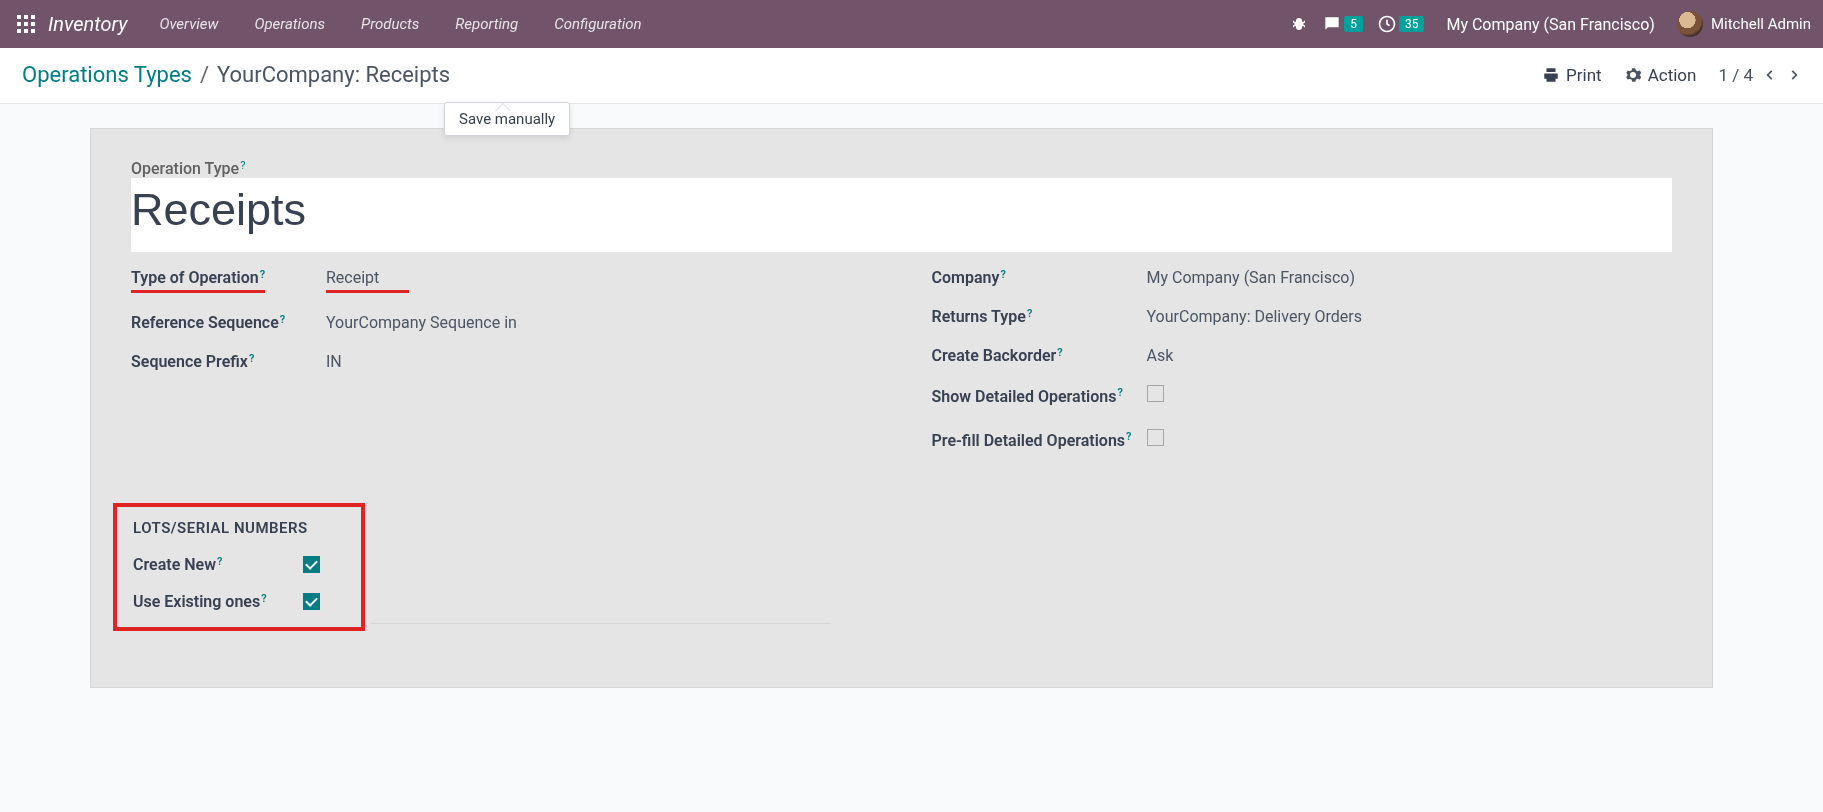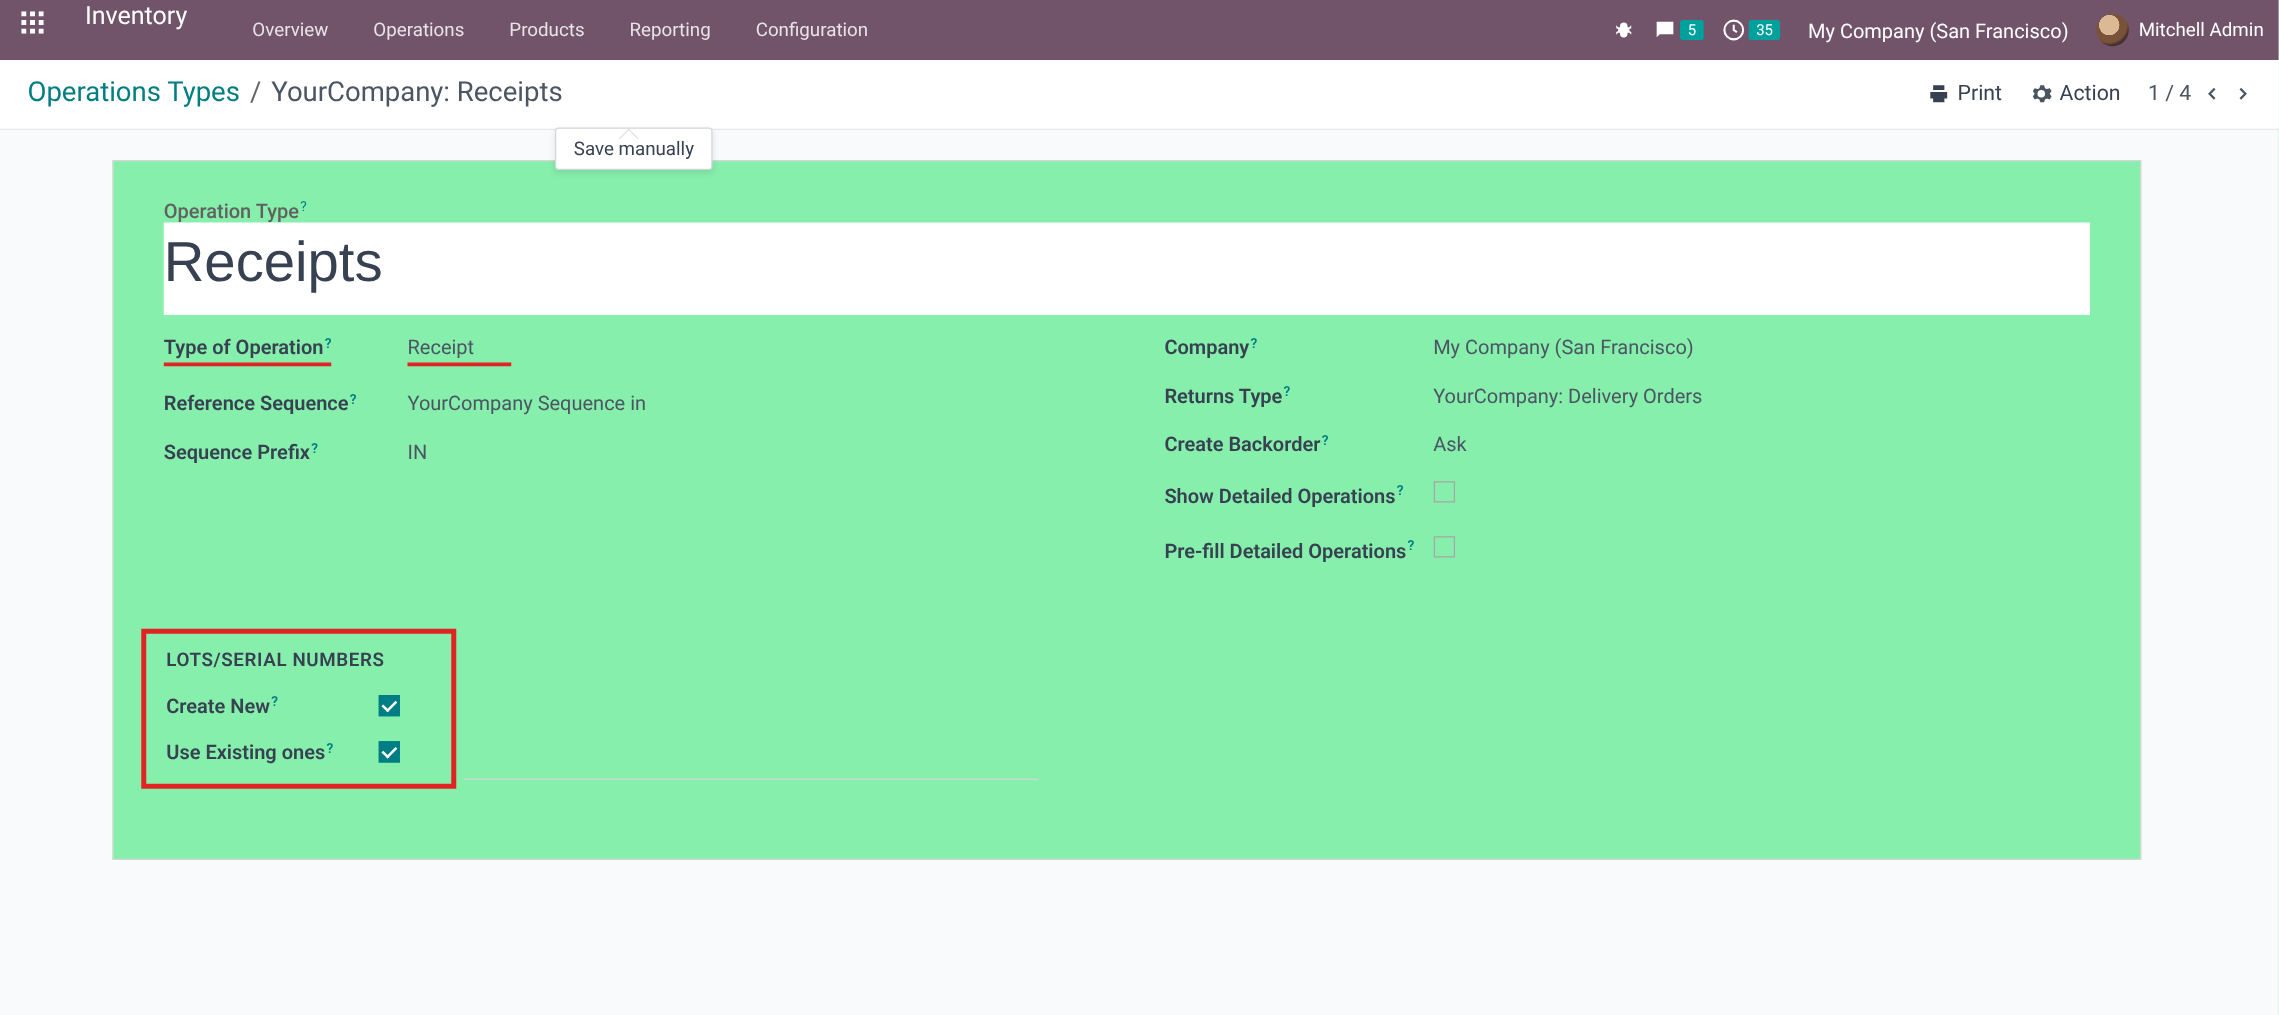--- a/index.html
+++ b/index.html
@@ -12,21 +12,21 @@
 }
 
 .navbar {
   background: #71546a;
   color: #fff;
   display: flex;
   align-items: center;
   height: 48px;
   padding: 0 8px;
 }
-.navbar-left { display: flex; gap: 20px; }
+.navbar-left { display: flex; align-items: center; gap: 0; font-style: italic; }
 .apps-icon {
   width: 36px; height: 36px; display: flex; align-items: center; justify-content: center;
   cursor: pointer;
 }
 .brand {
   font-size: 20px; color: #fff; padding: 0 14px 0 4px;
 }
 .menu { display: flex; }
 .menu-item {
   color: #e8e3e6;
@@ -89,21 +89,21 @@
 }
 .tooltip:after {
   content:'';
   position:absolute; top:-7px; left:50px;
   border:8px solid transparent; border-bottom-color:#fff;
 }
 
 
 .sheet-wrap { padding: 24px 110px 40px 90px; }
 .sheet {
-  background:#86efac;
+  background:#e5e5e5;
   border:1px solid #d6d6d6;
   padding: 30px 40px 40px 40px;
   min-height: 560px;
 }
 .field-label-sm { font-size:16px; color:#616161; font-weight:500; }
 .help { color:#017e84; font-size:11px; vertical-align: top; margin-left:1px; cursor:pointer; }
 .title-input {
   font-size: 45px; font-weight:500; color:#374151; border:none; outline:none; width:100%;
   padding: 6px 0 16px 0;
 }

